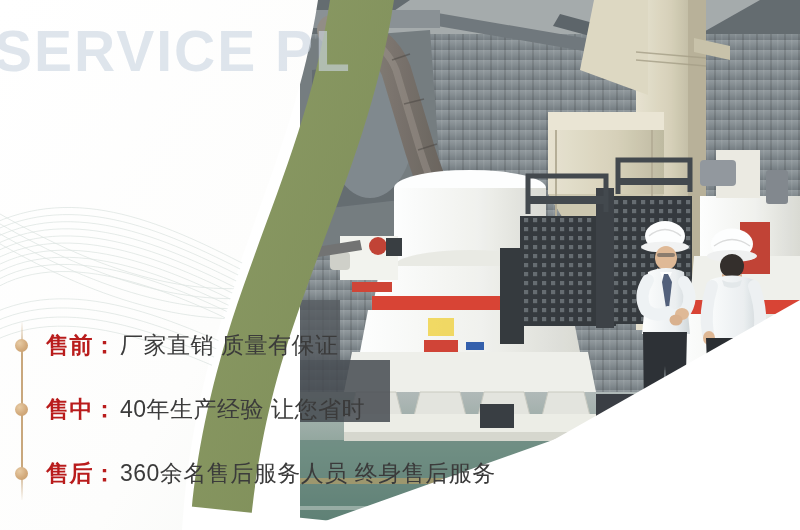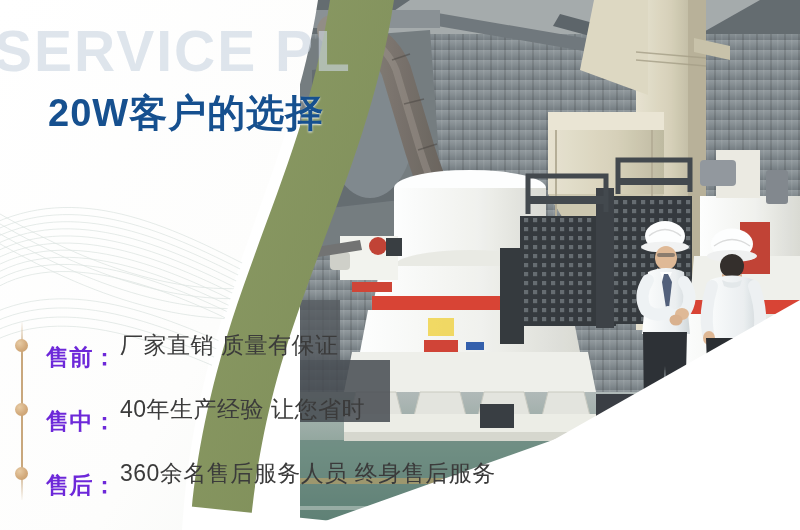--- a/index.html
+++ b/index.html
@@ -106,26 +106,26 @@
 
   .dot {
     position:absolute;
     left:15px; top:11px;
     width:13px; height:13px;
     border-radius:50%;
     background:radial-gradient(circle at 35% 32%, #e7cba4 0%, #d3ab7d 55%, #c49a68 100%);
   }
   .b-label {
     position:absolute;
-    left:46px; top:12px;
+    left:46px; top:0;
     height:34px;
     display:flex; align-items:center;
     font-size:23px;
     font-weight:700;
-    color:#6d28d9;
+    color:#b91c1c;
     letter-spacing:.5px;
   }
   .b-text {
     position:absolute;
     left:120px; top:0;
     height:34px;
     display:flex; align-items:center;
     font-size:23px;
     font-weight:400;
     color:#3b3b3b;
@@ -389,21 +389,20 @@
       <polygon points="395,530 800,300 800,530" fill="#ffffff"></polygon>
       <polygon points="186,506 420,530 186,530" fill="#ffffff"></polygon>
     </svg>
   </div>
 
   <div class="content">
 
     <div class="watermark">SERVICE PL</div>
 
 
-    <div class="headline2">20W客户的选择</div>
 
 
     <div class="timeline-line"></div>
 
     <div class="bullet-row r0">
       <span class="dot"></span>
       <span class="b-label">售前：</span>
       <span class="b-text">厂家直销   质量有保证</span>
     </div>
 

